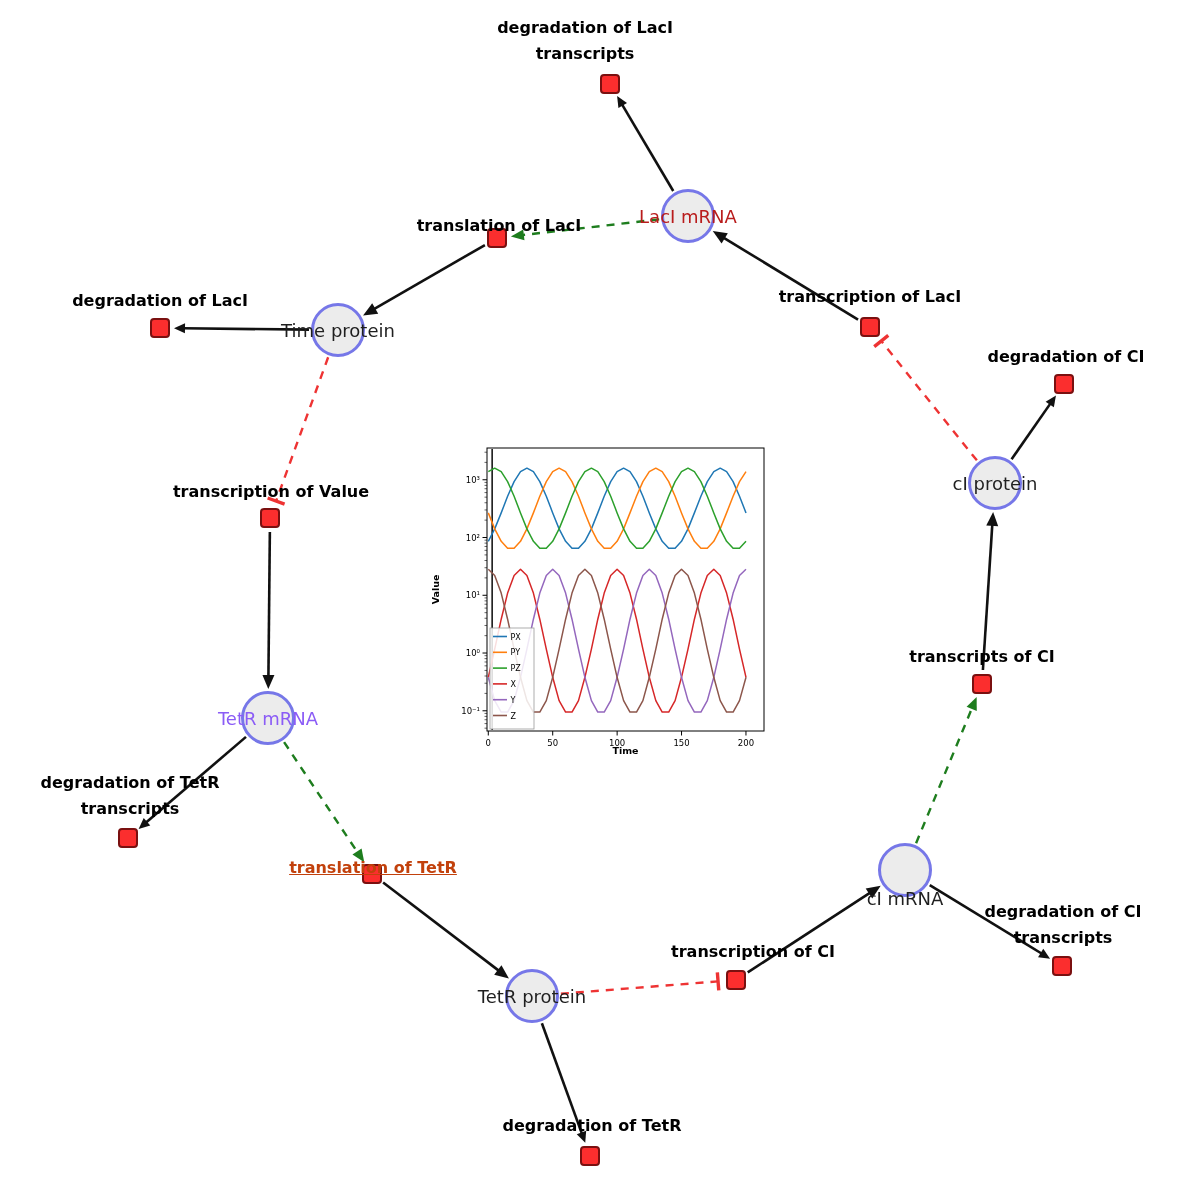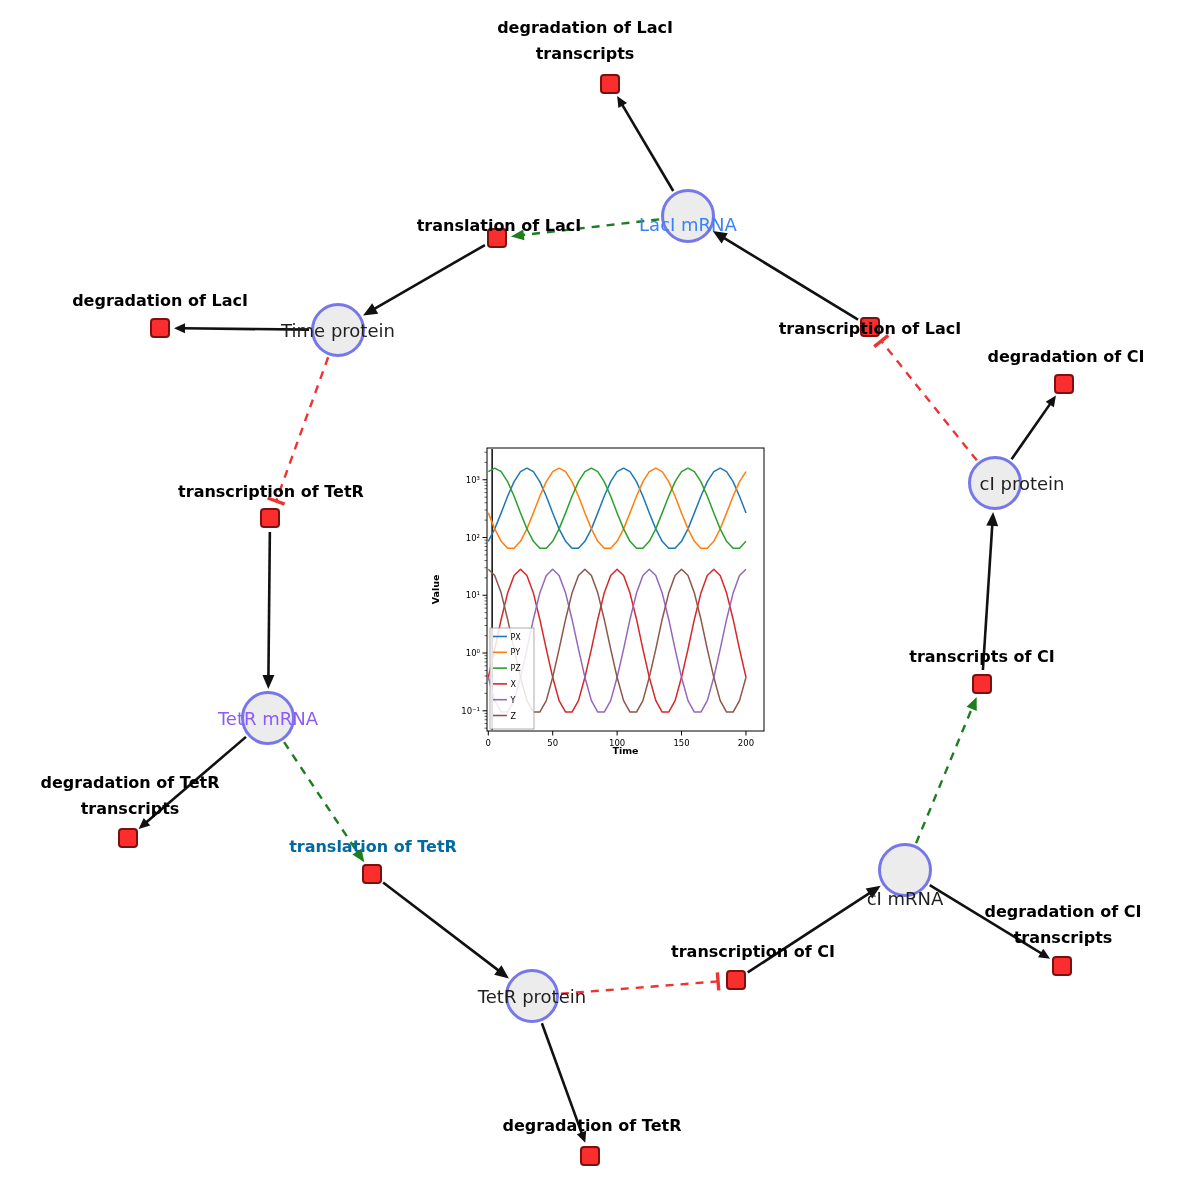--- a/index.html
+++ b/index.html
@@ -86,67 +86,67 @@
         <line x1="1011.581987188957" y1="459.2084531636704" x2="1050.8487687811719" y2="402.8691578357097" stroke="#111111" stroke-width="2.6"></line>
         <polygon points="1055.9949027363655,395.4855743347798 1053.8071742916454,407.36891747769056 1045.6031926239457,401.6509908608088" fill="#111111"></polygon>
       </g>
       <g>
         <line x1="976.8661575959665" y1="460.3689646797661" x2="881.2554883887105" y2="341.0468495091107" stroke="#ee3333" stroke-width="2.4" stroke-dasharray="8 7"></line>
         <line x1="874.2320636341552" y1="346.6745937034659" x2="888.2789131432659" y2="335.4191053147555" stroke="#ee3333" stroke-width="3.4"></line>
       </g>
     </svg>
   <div id="nodes">
       <div class="species-node" style="left: 661px; top: 189px; background: rgb(236, 236, 236); border-color: rgb(118, 119, 232);"></div>
-      <div class="species-label" style="left: 688px; top: 224px; color: #3b82f6;">LacI mRNA</div>
+      <div class="species-label" style="left: 688px; top: 216px; color: #b91c1c;">LacI mRNA</div>
       <div class="species-node" style="left: 311px; top: 303px; background: rgb(236, 236, 236); border-color: rgb(118, 119, 232);"></div>
       <div class="species-label" style="left: 338px; top: 330px; color: rgb(31, 31, 31);">Time protein</div>
       <div class="species-node" style="left: 241px; top: 691px; background: rgb(236, 236, 236); border-color: rgb(118, 119, 232);"></div>
       <div class="species-label" style="left: 268px; top: 718px; color: #8b5cf6;">TetR mRNA</div>
       <div class="species-node" style="left: 505px; top: 969px; background: rgb(236, 236, 236); border-color: rgb(118, 119, 232);"></div>
       <div class="species-label" style="left: 532px; top: 996px; color: rgb(31, 31, 31);">TetR protein</div>
       <div class="species-node" style="left: 878px; top: 843px; background: rgb(236, 236, 236); border-color: rgb(118, 119, 232);"></div>
       <div class="species-label" style="left: 905px; top: 870px; color: rgb(31, 31, 31); margin-top: 28px;">cI mRNA</div>
       <div class="species-node" style="left: 968px; top: 456px; background: rgb(236, 236, 236); border-color: rgb(118, 119, 232);"></div>
-      <div class="species-label" style="left: 995px; top: 483px; color: rgb(31, 31, 31); margin-left: 27px;">cI protein</div>
+      <div class="species-label" style="left: 995px; top: 483px; color: rgb(31, 31, 31);">cI protein</div>
       <div class="reaction-node" style="left: 600px; top: 74px; background: rgb(251, 46, 46); border-color: rgb(122, 16, 16);"></div>
       <div class="reaction-label" style="left: 585px; top: 41px; color: rgb(0, 0, 0);">
         <div>degradation of LacI</div>
         <div>transcripts</div>
       </div>
       <div class="reaction-node" style="left: 487px; top: 228px; background: rgb(251, 46, 46); border-color: rgb(122, 16, 16);"></div>
       <div class="reaction-label" style="left: 499px; top: 213px; color: rgb(0, 0, 0); margin-top: 13px;">
         <div>translation of LacI</div>
       </div>
       <div class="reaction-node" style="left: 860px; top: 317px; background: rgb(251, 46, 46); border-color: rgb(122, 16, 16);"></div>
-      <div class="reaction-label" style="left: 870px; top: 297px; color: rgb(0, 0, 0); margin-top: 32px;">
+      <div class="reaction-label" style="left: 870px; top: 297px; color: rgb(0, 0, 0);">
         <div>transcription of LacI</div>
       </div>
       <div class="reaction-node" style="left: 150px; top: 318px; background: rgb(251, 46, 46); border-color: rgb(122, 16, 16);"></div>
       <div class="reaction-label" style="left: 160px; top: 301px; color: rgb(0, 0, 0);">
         <div>degradation of LacI</div>
       </div>
       <div class="reaction-node" style="left: 1054px; top: 374px; background: rgb(251, 46, 46); border-color: rgb(122, 16, 16);"></div>
       <div class="reaction-label" style="left: 1066px; top: 357px; color: rgb(0, 0, 0);">
         <div>degradation of CI</div>
       </div>
       <div class="reaction-node" style="left: 260px; top: 508px; background: rgb(251, 46, 46); border-color: rgb(122, 16, 16);"></div>
       <div class="reaction-label" style="left: 271px; top: 492px; color: rgb(0, 0, 0);">
-        <div>transcription of TetR</div>
+        <div>transcription of Value</div>
       </div>
       <div class="reaction-node" style="left: 972px; top: 674px; background: rgb(251, 46, 46); border-color: rgb(122, 16, 16);"></div>
       <div class="reaction-label" style="left: 982px; top: 657px; color: rgb(0, 0, 0);">
         <div>transcripts of CI</div>
       </div>
       <div class="reaction-node" style="left: 118px; top: 828px; background: rgb(251, 46, 46); border-color: rgb(122, 16, 16);"></div>
       <div class="reaction-label" style="left: 130px; top: 796px; color: rgb(0, 0, 0);">
         <div>degradation of TetR</div>
         <div>transcripts</div>
       </div>
       <div class="reaction-node" style="left: 362px; top: 864px; background: rgb(251, 46, 46); border-color: rgb(122, 16, 16);"></div>
-      <div class="reaction-label" style="left: 373px; top: 847px; color: #0369a1;">
+      <div class="reaction-label" style="left: 373px; top: 868px; color: #c2410c; text-decoration: underline;">
         <div>translation of TetR</div>
       </div>
       <div class="reaction-node" style="left: 726px; top: 970px; background: rgb(251, 46, 46); border-color: rgb(122, 16, 16);"></div>
       <div class="reaction-label" style="left: 737px; top: 952px; color: rgb(0, 0, 0); margin-left: 16px;">
         <div>transcription of CI</div>
       </div>
       <div class="reaction-node" style="left: 1052px; top: 956px; background: rgb(251, 46, 46); border-color: rgb(122, 16, 16);"></div>
       <div class="reaction-label" style="left: 1063px; top: 925px; color: rgb(0, 0, 0);">
         <div>degradation of CI</div>
         <div>transcripts</div>

